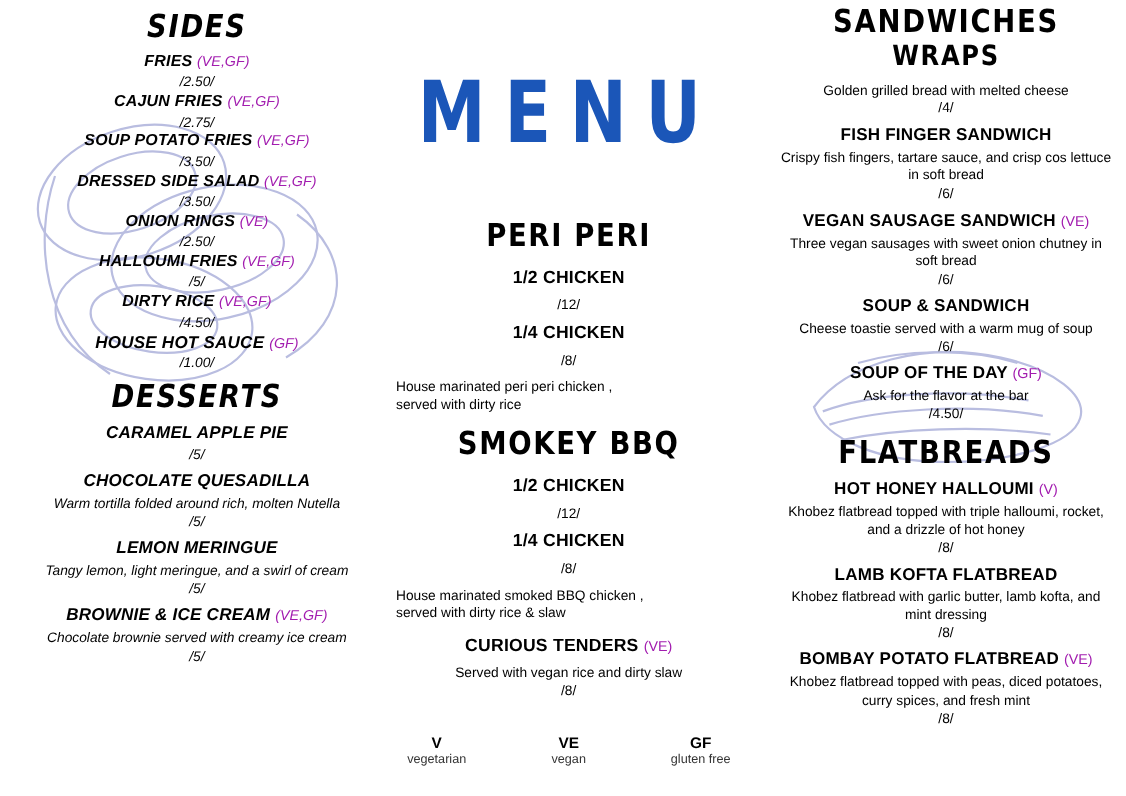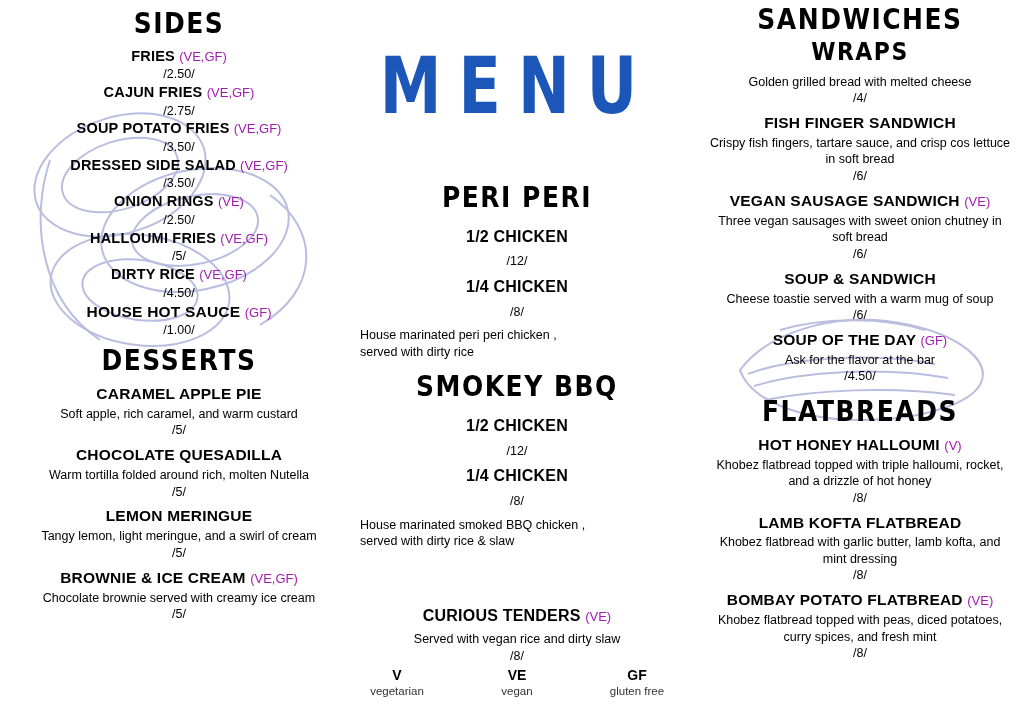--- a/index.html
+++ b/index.html
@@ -132,21 +132,21 @@
 <div class="doodle" style="left:720px; top:300px;">
   <svg width="290" height="140" viewBox="0 0 290 140" fill="none" stroke="#b9bde0" stroke-width="2">
     <path d="M20 70 C 50 30, 120 10, 190 25 C 240 36, 268 60, 262 80 C 255 104, 200 120, 140 120 C 80 120, 30 100, 20 70 Z"></path>
     <path d="M28 74 C 70 58, 150 52, 215 64"></path>
     <path d="M34 86 C 80 72, 160 66, 228 78"></path>
     <path d="M45 100 C 95 90, 170 86, 235 95"></path>
     <path d="M60 30 C 100 18, 160 16, 205 30"></path>
   </svg>
 </div>
 
-<div class="col col-left" style="padding-top:8px;">
+<div class="col col-left" style="padding-top:8px;font-style:italic;">
 
   <h2 class="section-title">SIDES</h2>
   <div class="gap-m"></div>
 
   <div class="item">
     <div class="item-name"><span>FRIES</span> <span class="tag">(VE,GF)</span></div>
     <div class="price">/2.50/</div>
   </div>
   <div class="item">
     <div class="item-name"><span>CAJUN FRIES</span> <span class="tag">(VE,GF)</span></div>
@@ -176,21 +176,20 @@
     <div class="item-name" style="font-size:15.5px;"><span>HOUSE HOT SAUCE</span> <span class="tag">(GF)</span></div>
     <div class="price">/1.00/</div>
   </div>
 
   <div class="gap-s"></div>
   <h2 class="section-title">DESSERTS</h2>
   <div class="gap-m"></div>
 
   <div class="item">
     <div class="item-name" style="font-size:15.5px;"><span>CARAMEL APPLE PIE</span></div>
-    <div class="desc">Soft apple, rich caramel, and warm custard</div>
     <div class="price">/5/</div>
   </div>
   <div class="gap-s"></div>
   <div class="item">
     <div class="item-name" style="font-size:15.5px;"><span>CHOCOLATE  QUESADILLA</span></div>
     <div class="desc">Warm tortilla folded around rich, molten Nutella</div>
     <div class="price">/5/</div>
   </div>
   <div class="gap-s"></div>
   <div class="item">
@@ -199,21 +198,21 @@
     <div class="price">/5/</div>
   </div>
   <div class="gap-s"></div>
   <div class="item">
     <div class="item-name" style="font-size:15.5px;"><span>BROWNIE &amp; ICE CREAM</span> <span class="tag">(VE,GF)</span></div>
     <div class="desc">Chocolate brownie served with creamy  ice cream</div>
     <div class="price">/5/</div>
   </div>
 </div>
 
-<div class="col col-mid" style="padding-top:48px;">
+<div class="col col-mid" style="padding-top:64px;">
 
   <div class="menu-word">MENU</div>
 
   <div style="height:72px;"></div>
 
   <h2 class="section-title">PERI PERI</h2>
   <div class="gap-l"></div>
 
   <div class="item">
     <div class="item-name" style="font-size:16px;">1/2 CHICKEN</div>
@@ -244,21 +243,21 @@
     <div class="item-name" style="font-size:16px;">1/4 CHICKEN</div>
     <div class="gap-s"></div>
     <div class="price">/8/</div>
   </div>
   <div class="gap-s"></div>
   <div class="desc" style="white-space:pre-line;">House marinated smoked BBQ chicken ,
 served with dirty rice &amp; slaw</div>
 
   <div class="gap-m"></div>
   <div class="item">
-    <div class="item-name" style="font-size:16px;margin-top:44px;"><span>CURIOUS TENDERS</span> <span class="tag">(VE)</span></div>
+    <div class="item-name" style="font-size:16px;"><span>CURIOUS TENDERS</span> <span class="tag">(VE)</span></div>
     <div class="desc" style="margin-top:5px;">Served with vegan rice and dirty slaw</div>
     <div class="price">/8/</div>
   </div>
 </div>
 
 <div class="col col-right" style="padding-top:4px;">
 
   <h2 class="section-title">SANDWICHES</h2>
   <div class="gap-s"></div>
   <h3 class="section-title small">WRAPS</h3>

